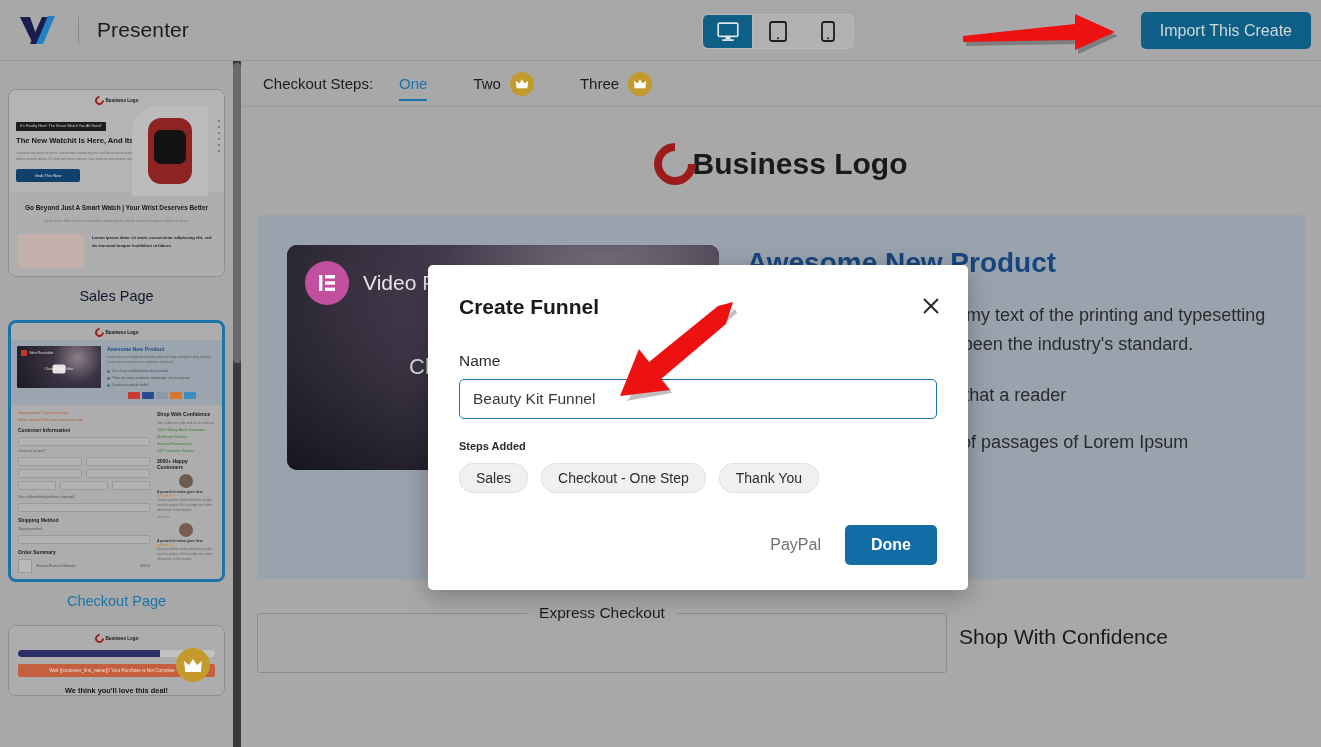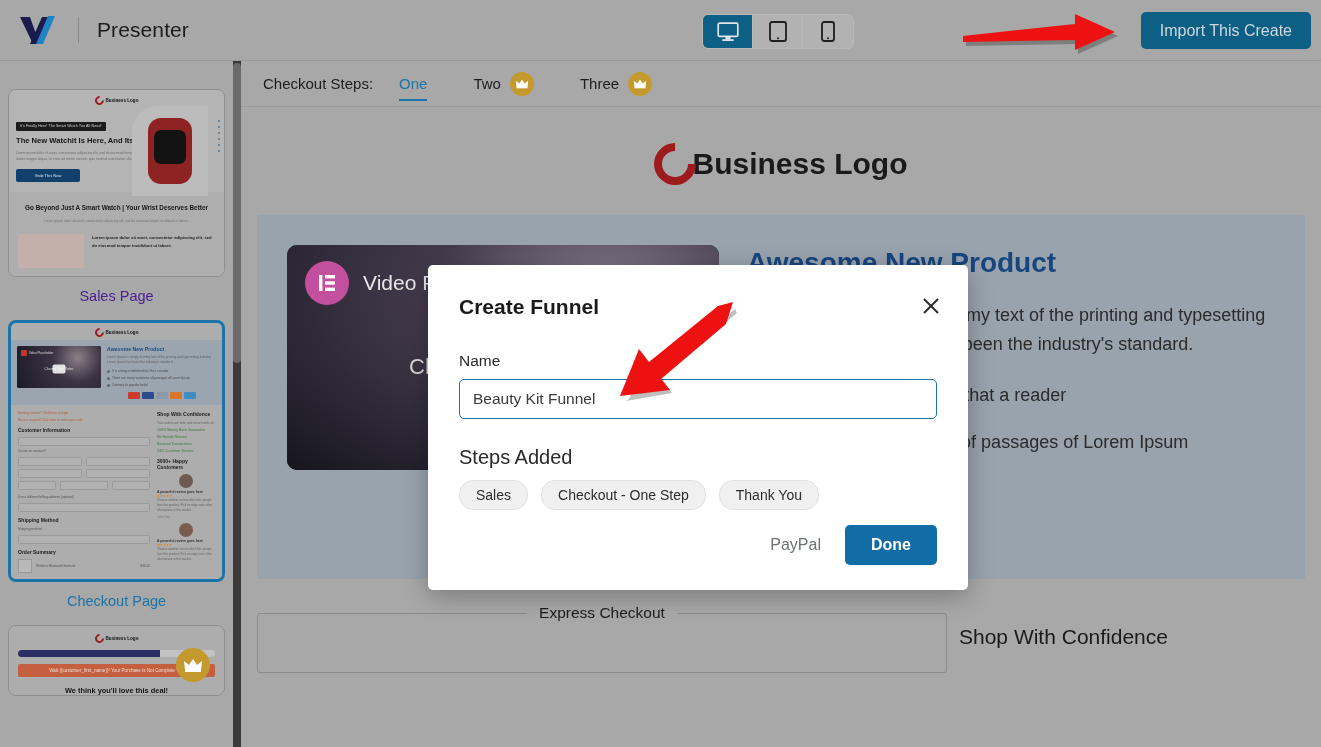--- a/index.html
+++ b/index.html
@@ -68,21 +68,21 @@
     position: absolute; left: 0; top: 2px; width: 8px; height: 300px;
     background: #6a6a6a; border-radius: 4px;
   }
   .thumb-block { padding: 0 8px; }
   .page-thumb {
     border-radius: 8px; border: 1px solid #8e8e8e; overflow: hidden;
     background: #adadad; position: relative;
   }
   .page-thumb.selected { border: 3px solid #1a74a8; }
   .thumb-label {
-    text-align: center; font-size: 14.5px; color: #4c1d95;
+    text-align: center; font-size: 14.5px; color: #0f172a;
     padding: 11px 0 16px 0;
   }
   .thumb-label.selected { color: #1a74a8; }
 
   
   .mini-logo { display: flex; align-items: center; justify-content: center; gap: 2px; }
   .mini-logo .c-arc {
     width: 9px; height: 9px; border: 2px solid #9e1b1b; border-radius: 50%;
     border-right-color: transparent; transform: rotate(-45deg);
   }
@@ -284,21 +284,21 @@
   #modal-close {
     position: absolute; right: 24px; top: 28px; width: 26px; height: 26px;
     display: flex; align-items: center; justify-content: center; cursor: pointer;
   }
   #name-label { font-size: 15.5px; color: #2a2a2a; margin-top: 33px; margin-bottom: 9px; }
   #name-input {
     width: 100%; height: 40px; border: 1.6px solid #1a74a8; border-radius: 5px;
     padding: 4px 13px; font-size: 15.5px; color: #3a3a3a;
     font-family: "Liberation Sans", sans-serif; outline: none; background: #fff;
   }
-  #steps-added-label { font-size: 20px; color: #2a2a2a; margin-top: 27px; margin-bottom: 11px; }
+  #steps-added-label { font-size: 11px; color: #2a2a2a; margin-top: 21px; margin-bottom: 11px; font-weight: bold; }
   #chips { display: flex; gap: 13px; }
   .chip {
     background: #f0f0f0; border: 1px solid #e2e2e2; border-radius: 14px;
     padding: 6px 16px; font-size: 14px; color: #2c2c2c; white-space: nowrap;
   }
   #modal-actions {
     position: absolute; right: 31px; bottom: 25px;
     display: flex; align-items: center; gap: 18px;
   }
   #cancel-btn {

